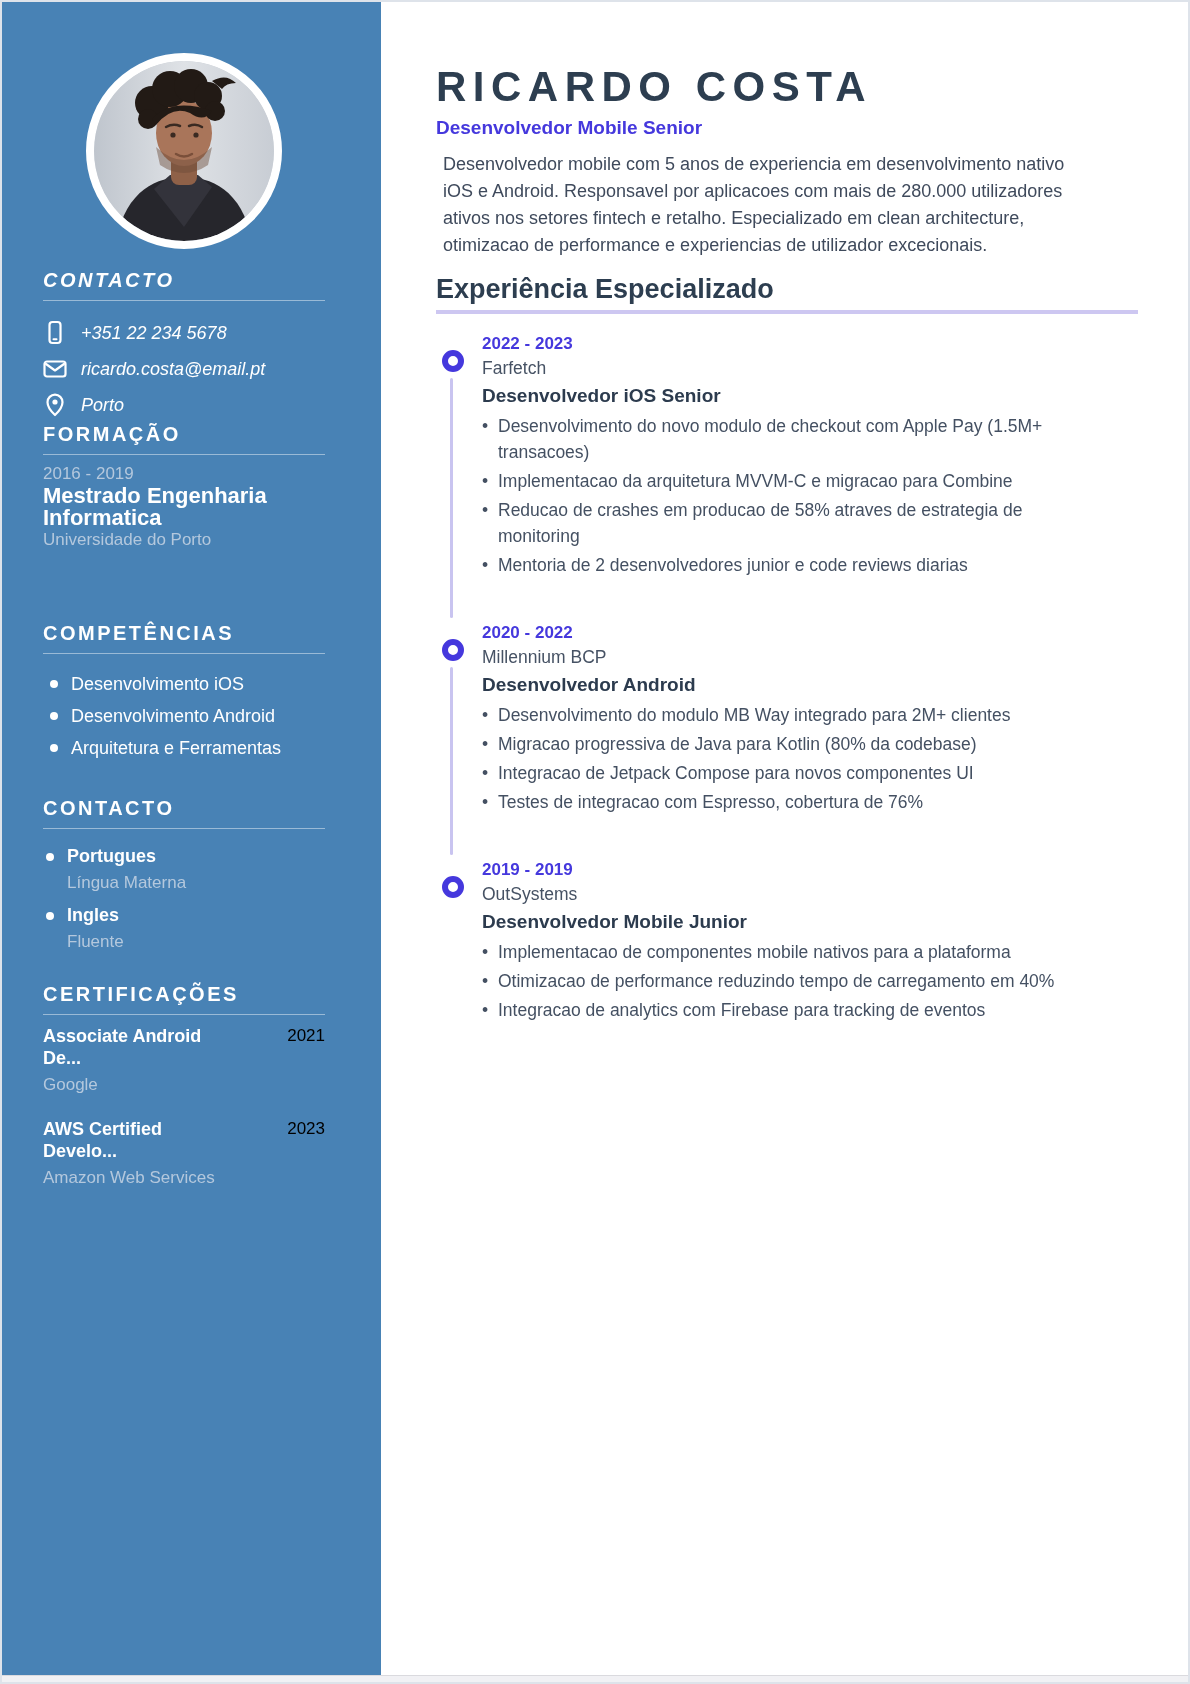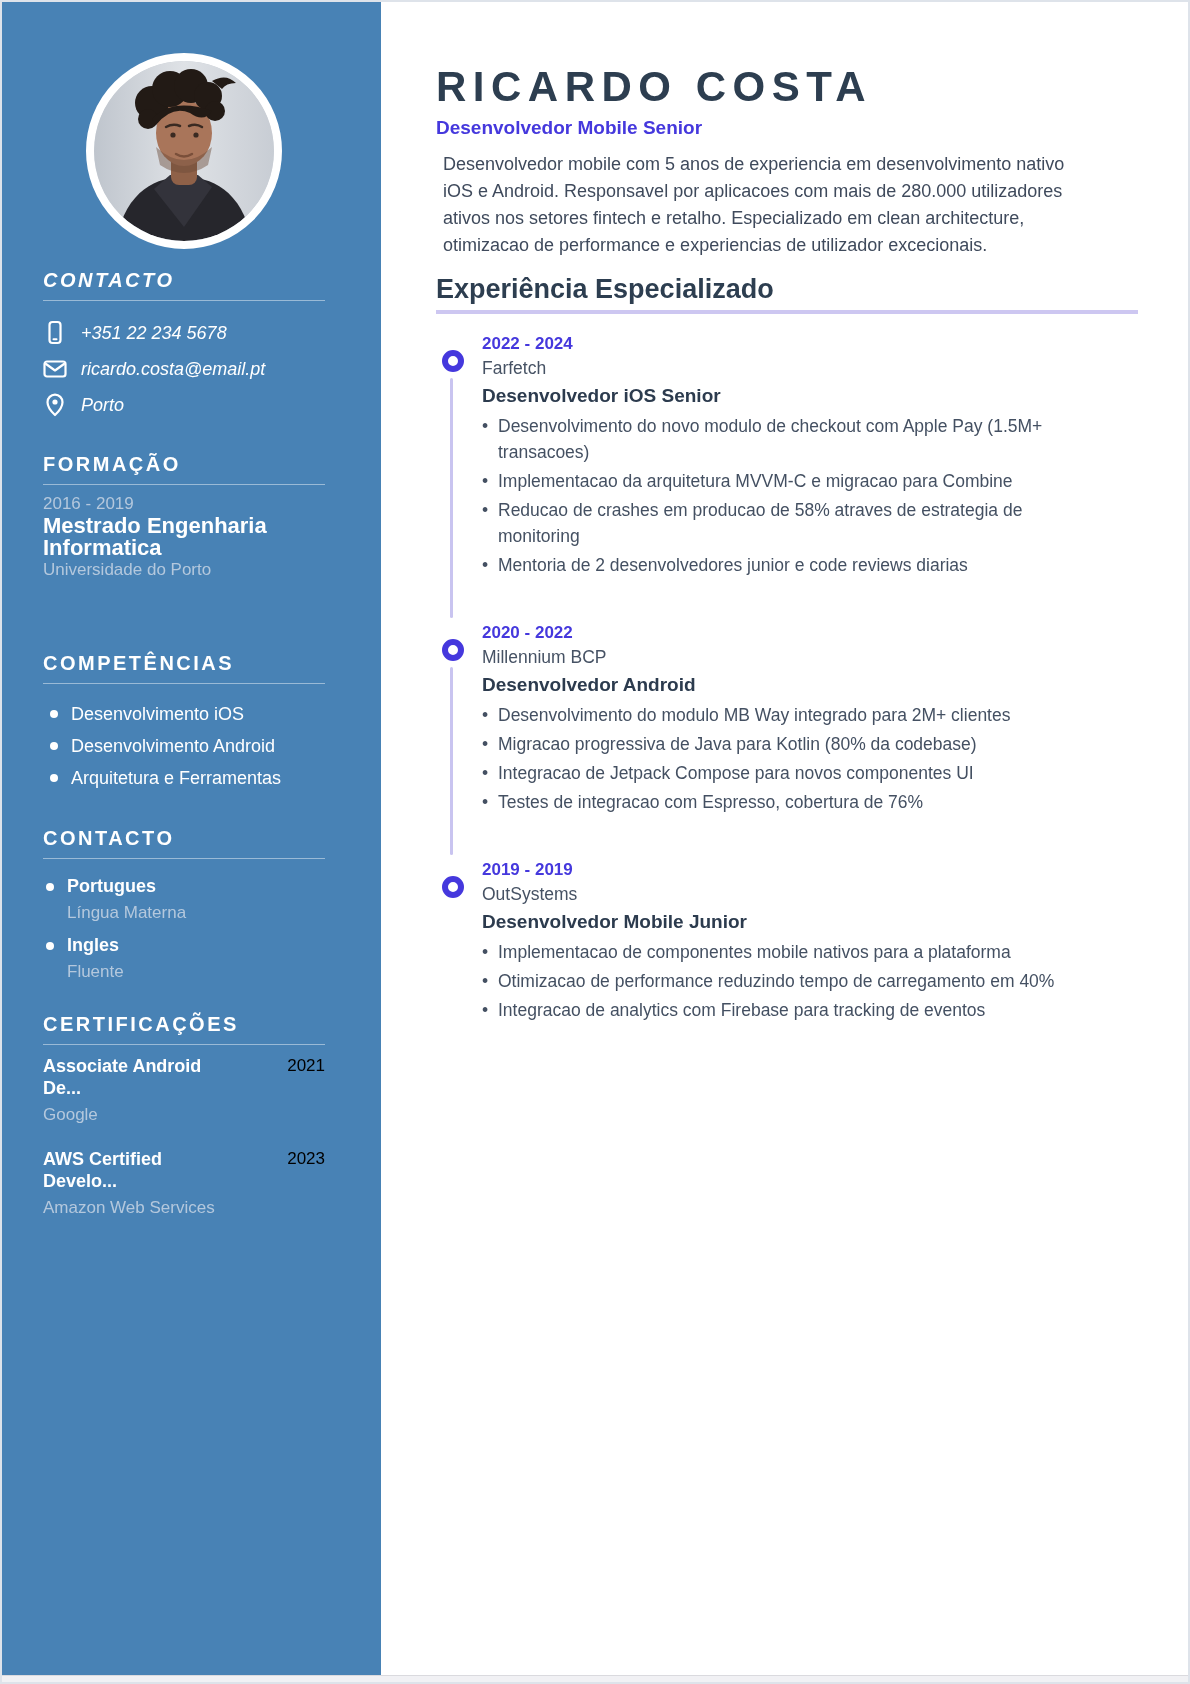--- a/index.html
+++ b/index.html
@@ -20,21 +20,21 @@
   .avatar-wrap svg{display:block;}
   .side-heading{
     color:#ffffff; font-size:20px; font-weight:700; letter-spacing:2.5px;
     line-height:22px;
   }
   .side-divider{height:0; border-bottom:1px solid rgba(255,255,255,.45); margin-top:9px;}
   .sec-contact{margin-top:20px;font-style:italic;}
   .contact-list{margin-top:14px;}
   .contact-row{display:flex; align-items:center; gap:14px; height:36px; color:#ffffff; font-size:18px;}
   .contact-row svg{flex:0 0 auto;}
-  .sec-formacao{margin-top:30px;}
+  .sec-formacao{}
   .edu-period{margin-top:8px; color:#b4c8dd; font-size:17px; line-height:22px;}
   .edu-degree{color:#ffffff; font-size:22px; font-weight:700; line-height:22px; max-width:250px;}
   .edu-school{color:#b4c8dd; font-size:17px; line-height:21px;}
   .sec-competencias{margin-top:72px;}
   .skill-list{margin-top:14px;}
   .skill-item{position:relative; padding-left:28px; color:#ffffff; font-size:18px; line-height:32px;}
   .skill-item::before{
     content:""; position:absolute; left:7px; top:12px; width:8px; height:8px;
     border-radius:50%; background:#ffffff;
   }
@@ -220,21 +220,21 @@
     <div class="job-title">Desenvolvedor Mobile Senior</div>
     <p class="summary" style="margin:11px 0 0 7px;">Desenvolvedor mobile com 5 anos de experiencia em desenvolvimento nativo iOS e Android. Responsavel por aplicacoes com mais de 280.000 utilizadores ativos nos setores fintech e retalho. Especializado em clean architecture, otimizacao de performance e experiencias de utilizador excecionais.</p>
 
     <h2 class="exp-heading" style="margin:13px 0 0 0;">Experiência Especializado</h2>
 
     <div class="entries">
 
       <div class="entry">
         <span class="marker"></span>
         <span class="tline"></span>
-        <div class="entry-period">2022 - 2024</div>
+        <div class="entry-period">2022 - 2023</div>
         <div class="entry-company">Farfetch</div>
         <div class="entry-role">Desenvolvedor iOS Senior</div>
         <ul class="entry-bullets">
           <li>Desenvolvimento do novo modulo de checkout com Apple Pay (1.5M+ transacoes)</li>
           <li>Implementacao da arquitetura MVVM-C e migracao para Combine</li>
           <li>Reducao de crashes em producao de 58% atraves de estrategia de monitoring</li>
           <li>Mentoria de 2 desenvolvedores junior e code reviews diarias</li>
         </ul>
       </div>
 

